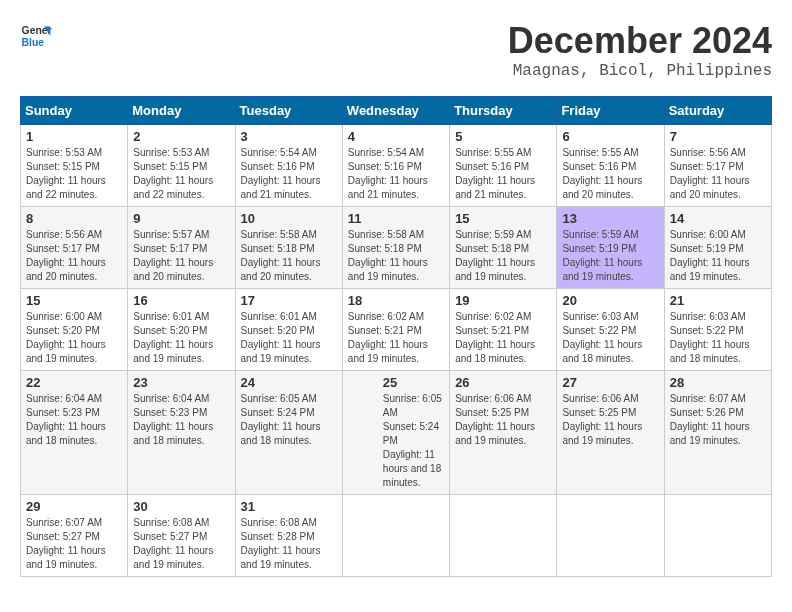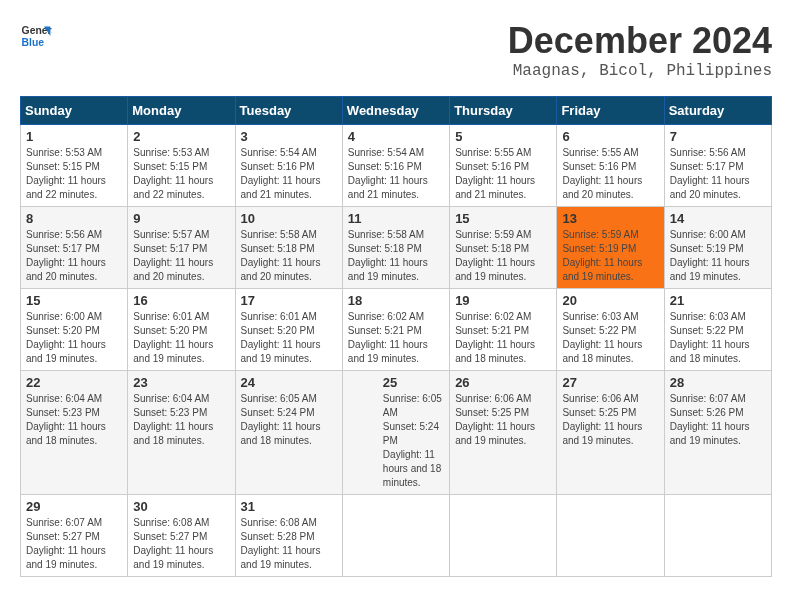--- a/index.html
+++ b/index.html
@@ -37,21 +37,21 @@
       font-size: 16px;
       color: #555;
       font-family: Liberation Mono, monospace;
     }
     .calendar {
       width: 100%;
       border-collapse: collapse;
       font-size: 11px;
     }
     .calendar th {
-      background-color: #0c4a6e;
+      background-color: #0369a1;
       color: white;
       padding: 6px 4px;
       text-align: left;
       font-size: 13px;
       font-weight: bold;
       border: 1px solid #1a5aa5;
     }
     .calendar td {
       border: 1px solid #ccc;
       padding: 4px 5px;
@@ -154,21 +154,21 @@
         <span class="day-info">Sunrise: 5:58 AM<br>Sunset: 5:18 PM<br>Daylight: 11 hours and 20 minutes.</span>
       </td>
           <td style="background: rgb(245, 245, 245);">
         <span class="day-number">11</span>
         <span class="day-info">Sunrise: 5:58 AM<br>Sunset: 5:18 PM<br>Daylight: 11 hours and 19 minutes.</span>
       </td>
           <td style="background: rgb(245, 245, 245);">
         <span class="day-number">15</span>
         <span class="day-info">Sunrise: 5:59 AM<br>Sunset: 5:18 PM<br>Daylight: 11 hours and 19 minutes.</span>
       </td>
-          <td style="background: #f97316;">
+          <td style="background: #c4b5fd;">
         <span class="day-number">13</span>
         <span class="day-info">Sunrise: 5:59 AM<br>Sunset: 5:19 PM<br>Daylight: 11 hours and 19 minutes.</span>
       </td>
           <td style="background: rgb(245, 245, 245); margin-left: 21px;">
         <span class="day-number">14</span>
         <span class="day-info">Sunrise: 6:00 AM<br>Sunset: 5:19 PM<br>Daylight: 11 hours and 19 minutes.</span>
       </td>
         </tr>
         <tr>
           <td>

